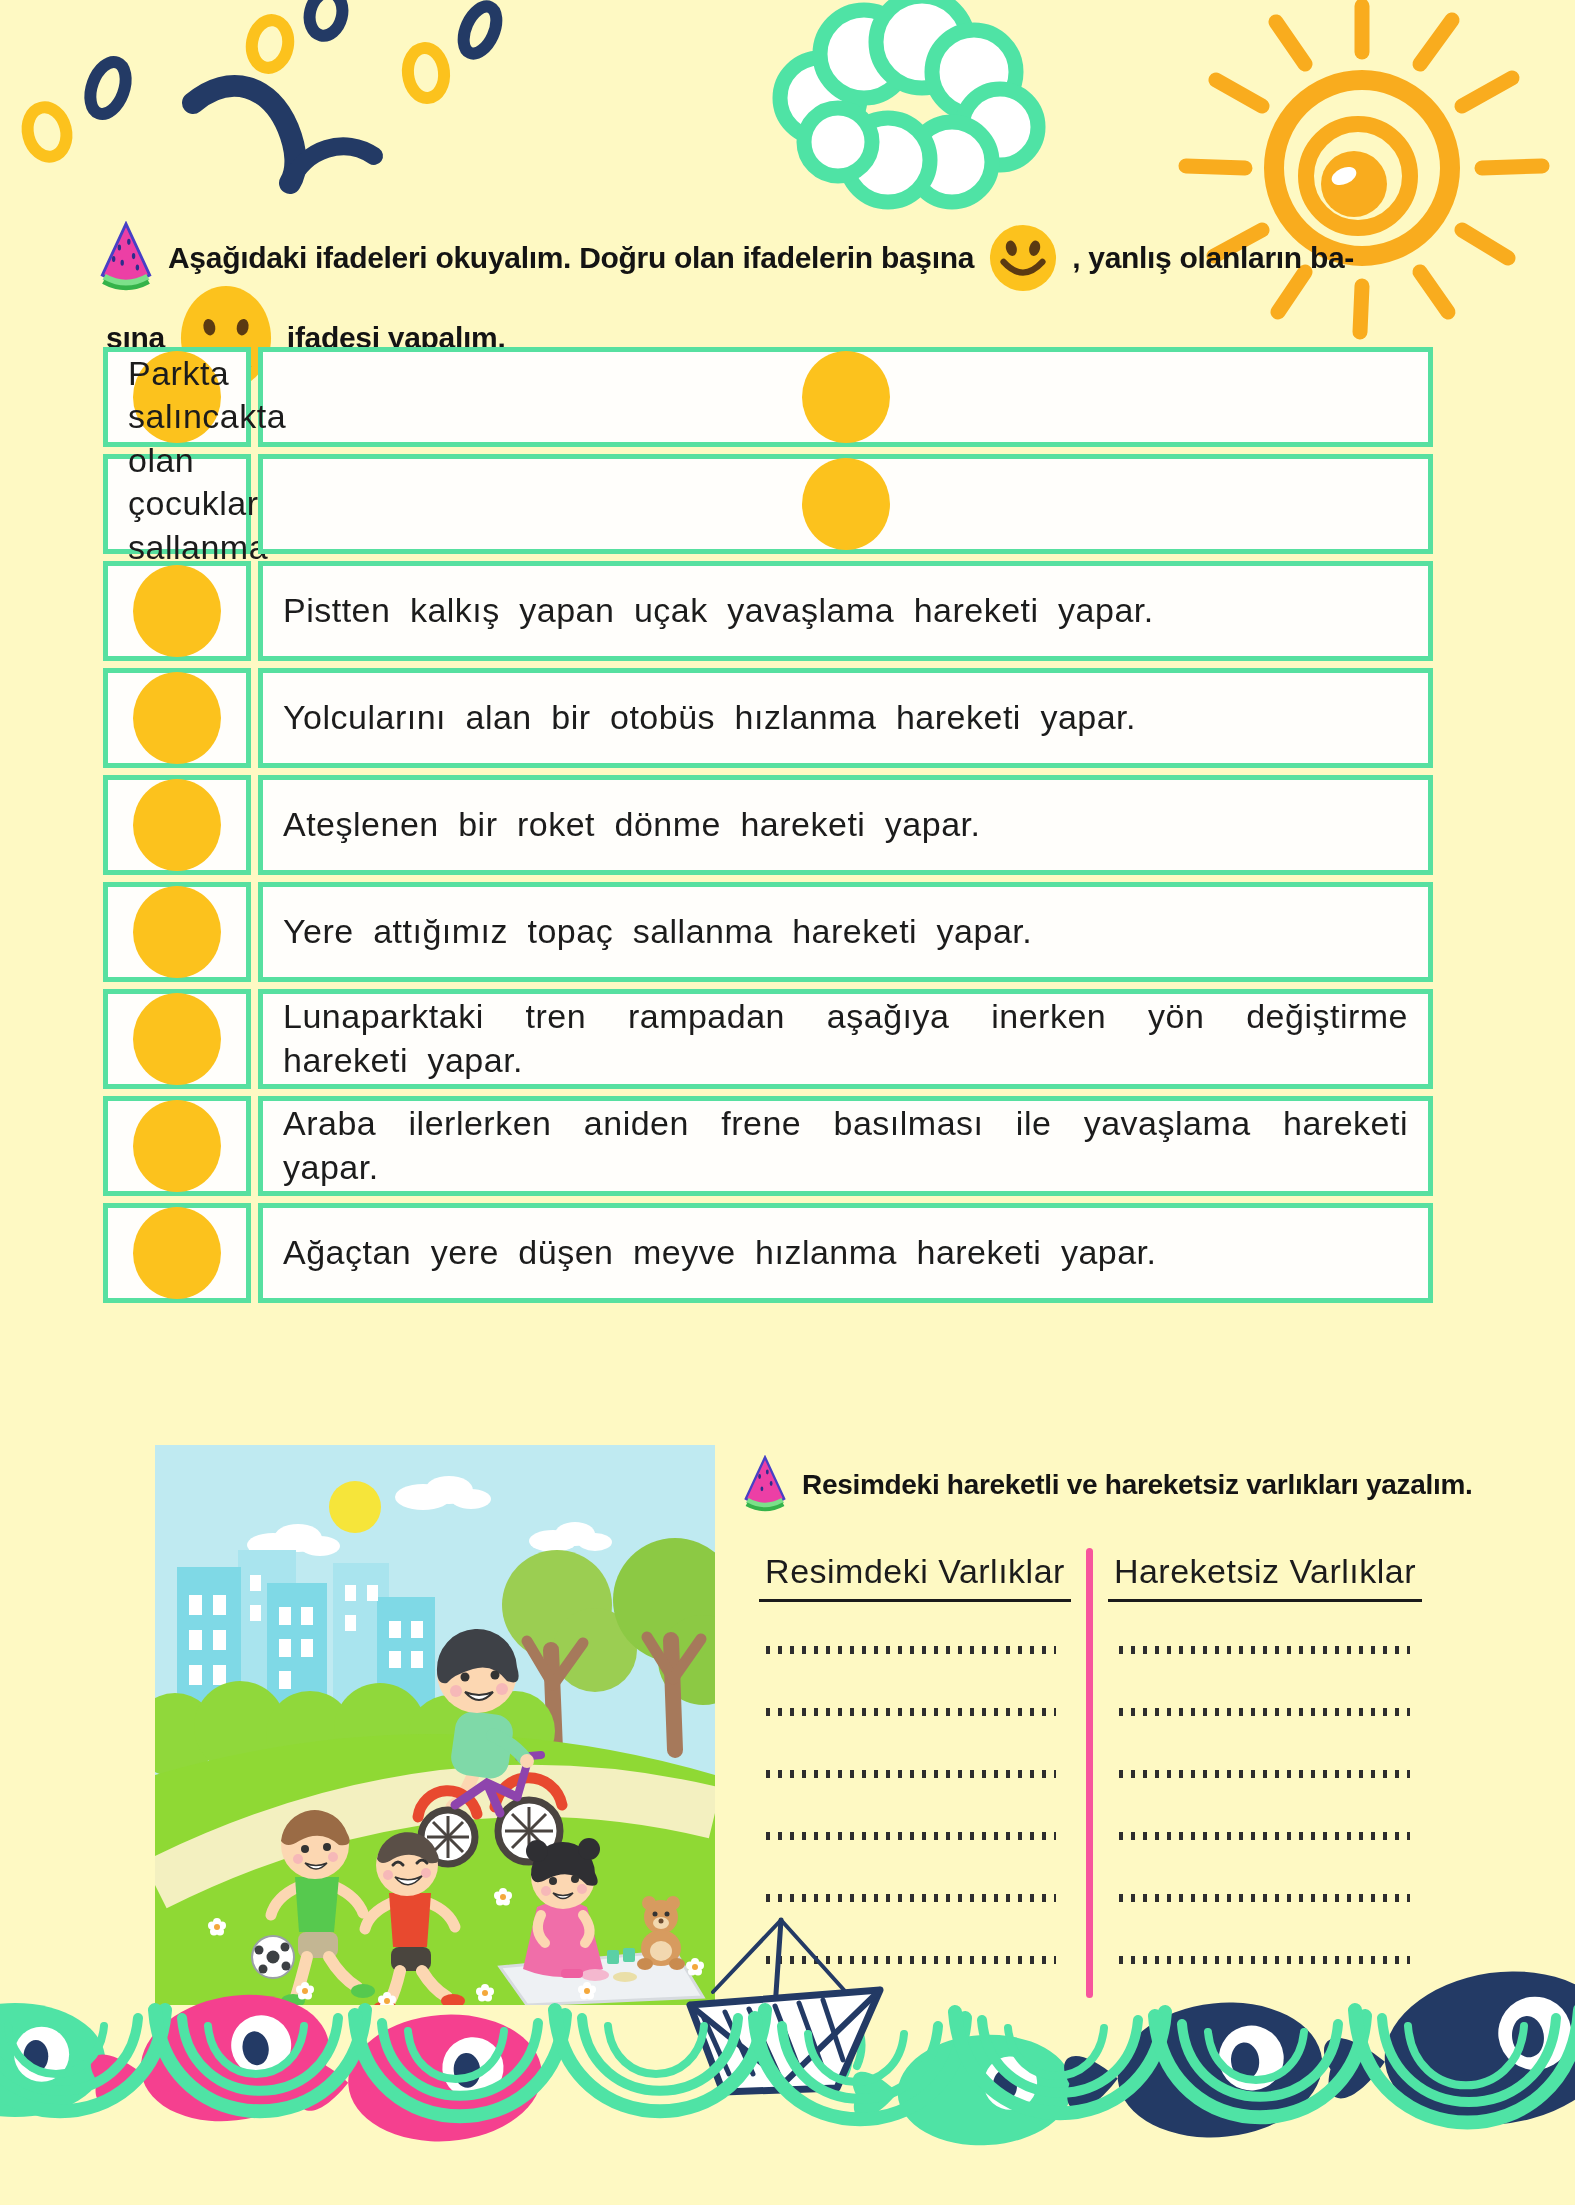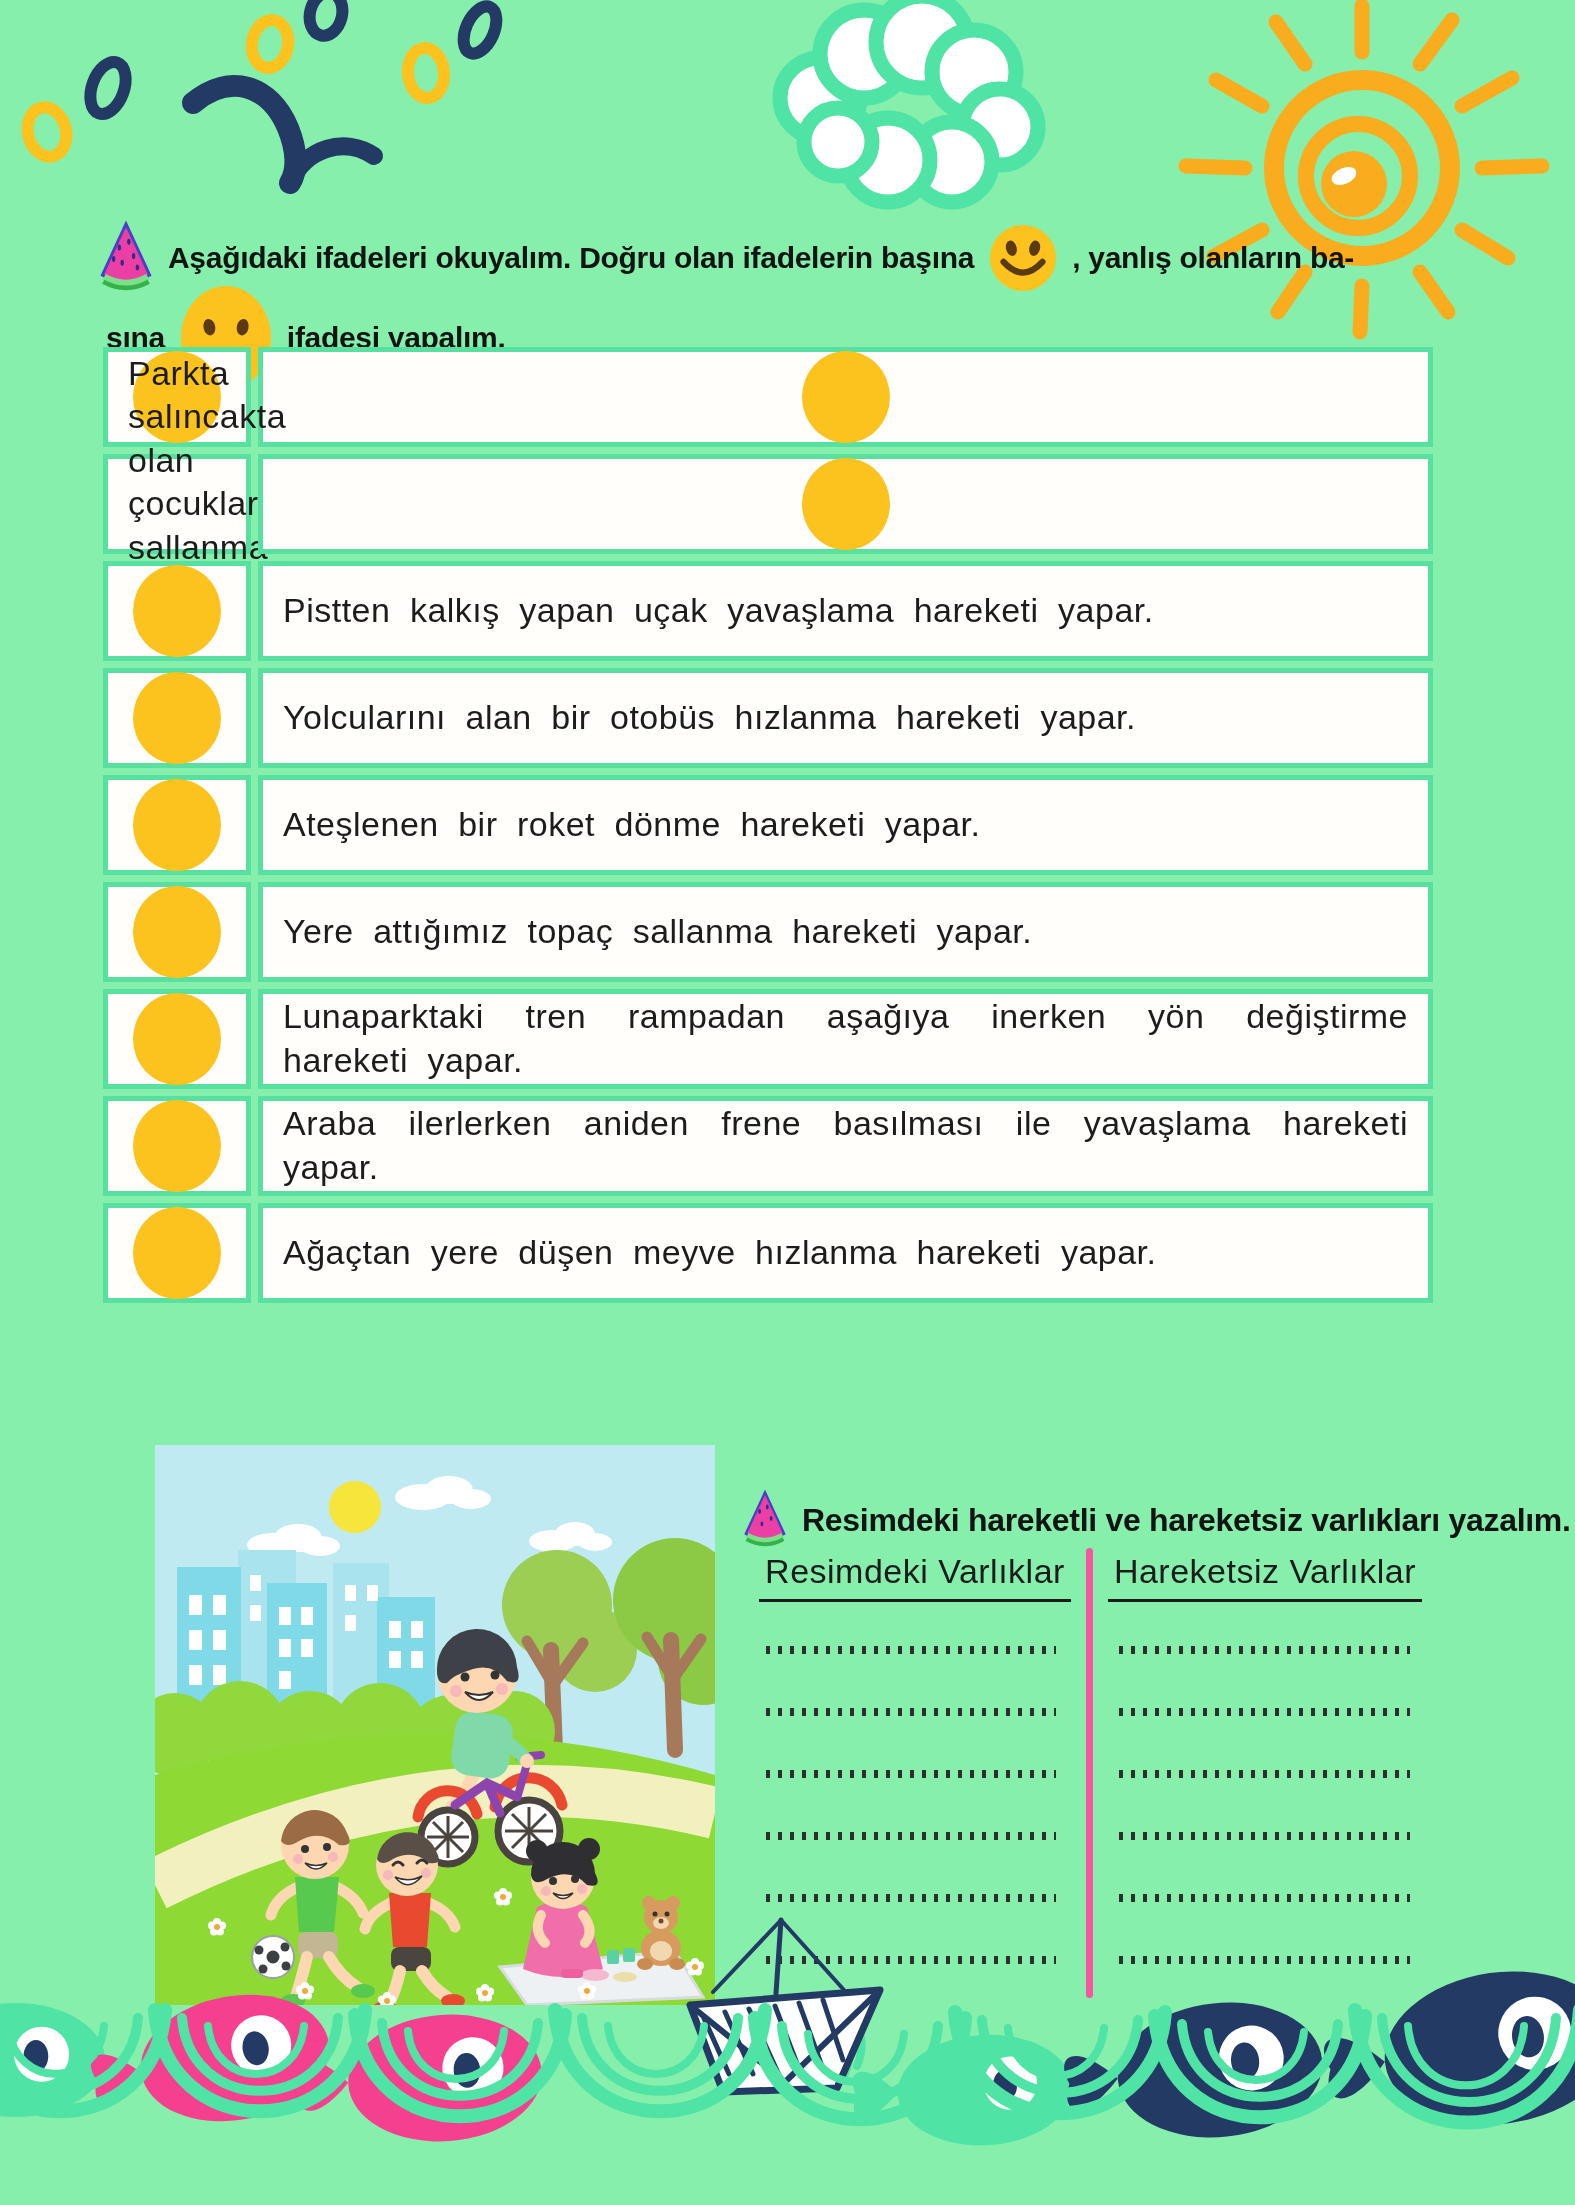--- a/index.html
+++ b/index.html
@@ -1,29 +1,29 @@
 <!DOCTYPE html>
 <html><head>
 <meta charset="utf-8">
 <style>
   html,body{margin:0;padding:0;background:#ffffff;}
   .page{
-    position:relative;width:1575px;height:2205px;background:#86efac;overflow:hidden;
+    position:relative;width:1575px;height:2205px;background:#fef9c3;overflow:hidden;
     font-family:"Liberation Sans",sans-serif;color:#141414;
   }
   svg{display:block;}
   .abs{position:absolute;}
 
   
   .instr{position:absolute;display:flex;align-items:center;gap:14px;
     font-weight:700;font-size:30px;letter-spacing:-0.3px;color:#141414;white-space:nowrap;}
   .instr .txt{line-height:1;}
   .instr1{left:98px;top:218px;height:80px;}
   .instr2{left:106px;top:282px;height:112px;}
-  .instr3{left:742px;top:1488px;height:64px;font-size:32px;}
+  .instr3{left:742px;top:1453px;height:64px;font-size:28px;}
 
   
   .statements{
     position:absolute;left:103px;top:347px;width:1330px;
     display:grid;grid-template-columns:148px 1fr;gap:7px;
   }
   .cell{border:5px solid #57E0A0;background:#fffefb;box-sizing:border-box;}
   .circle-cell{height:100px;display:flex;align-items:center;justify-content:center;}
   .answer-circle{width:88px;height:92px;border-radius:50%;background:#FCC21D;}
   .text-cell{height:100px;display:flex;align-items:center;padding:0 20px;}

